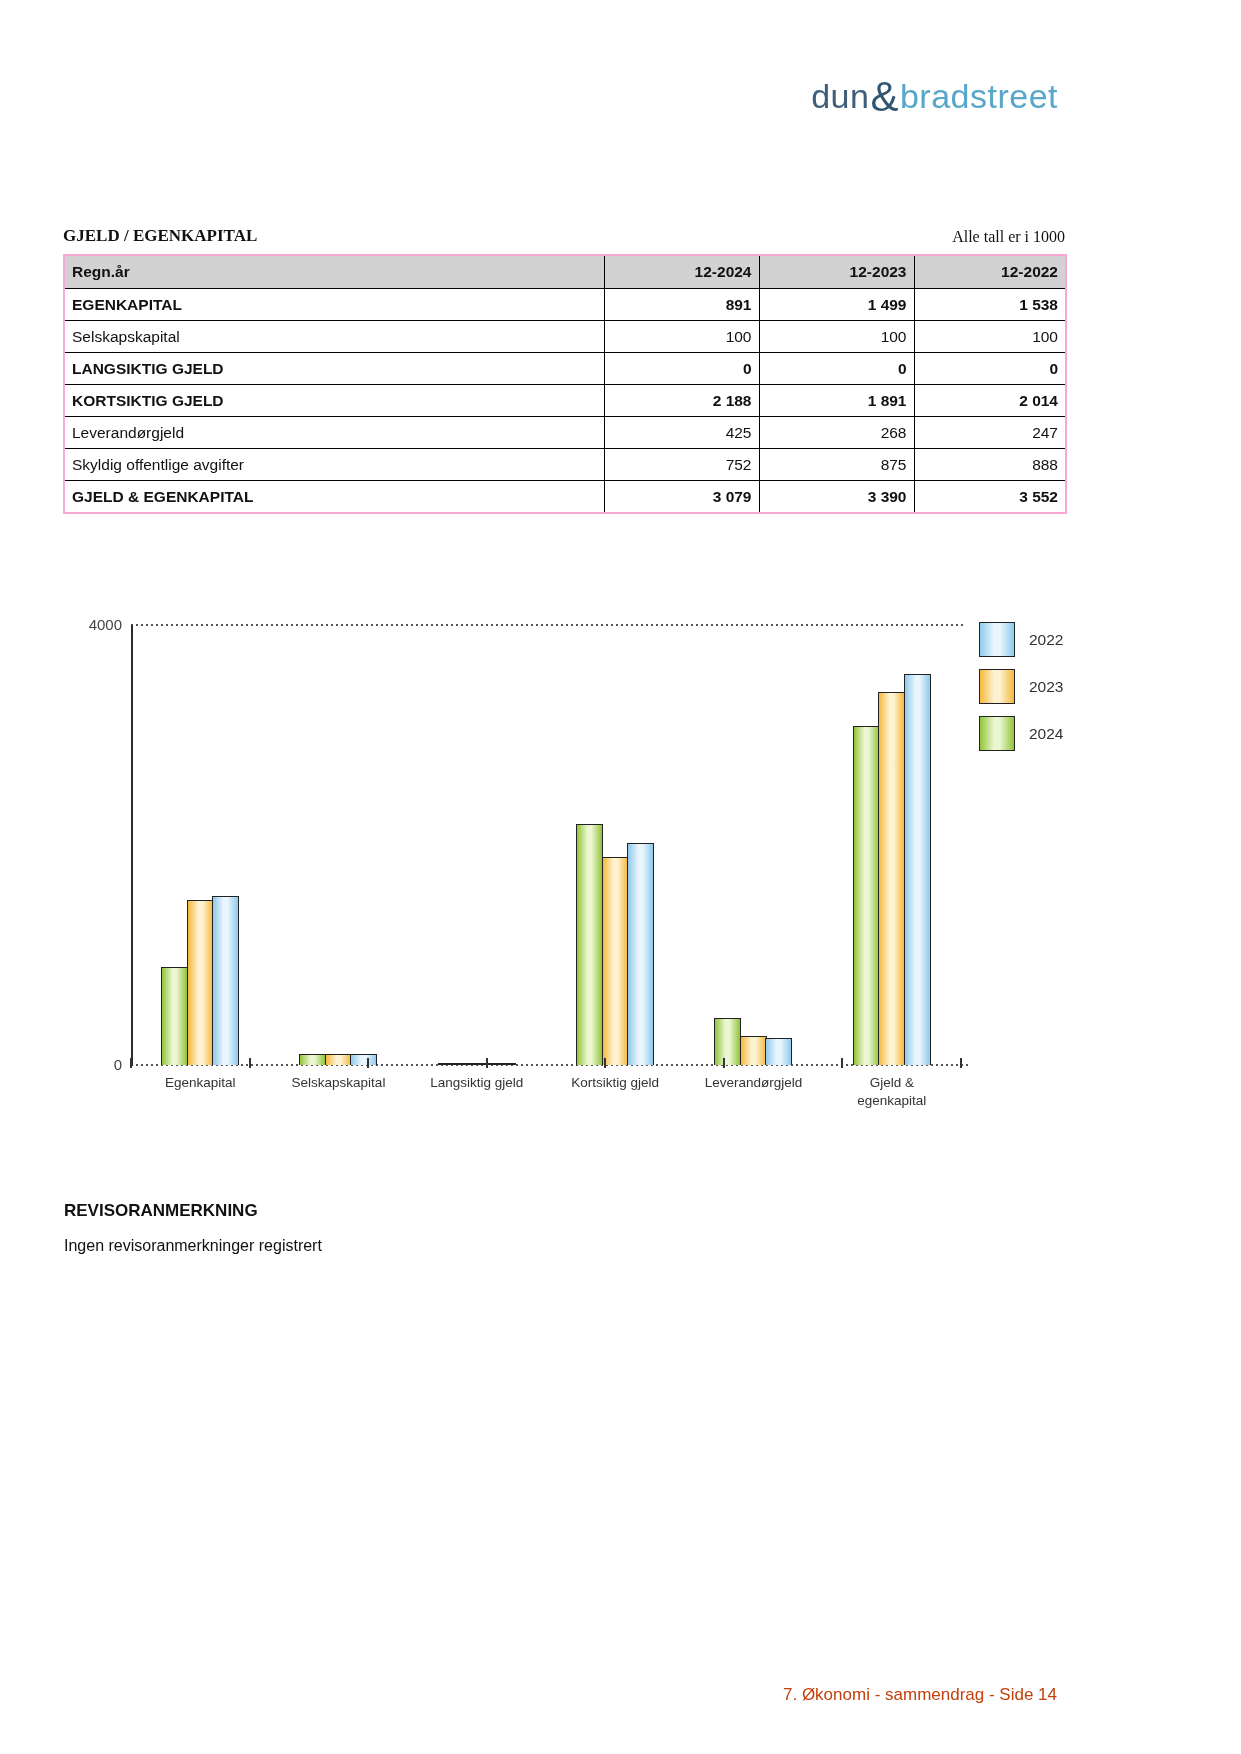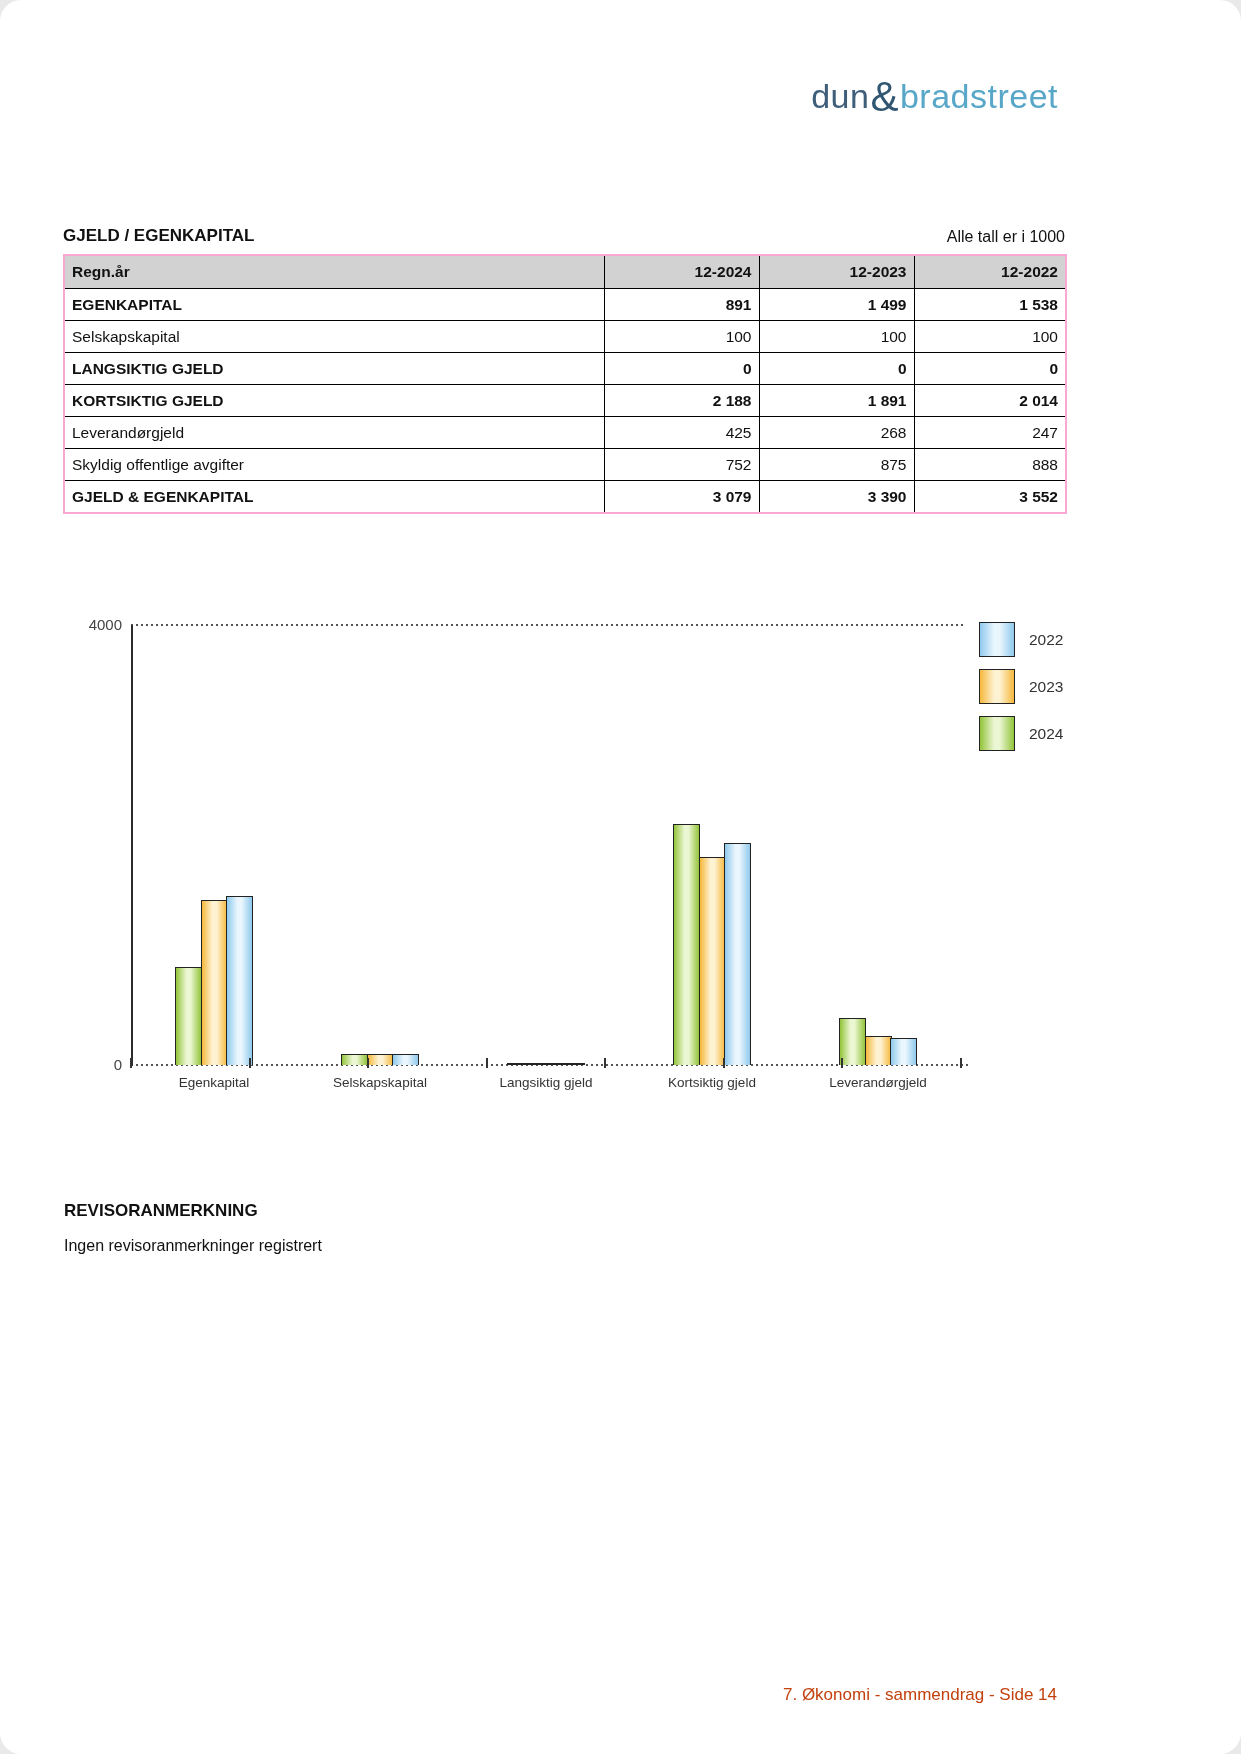--- a/index.html
+++ b/index.html
@@ -4,35 +4,34 @@
 <style>
   html,body{margin:0;padding:0;background:#e9e9e9;}
   .page{
     position:relative;
     width:1241px;height:1754px;
     margin:0 auto;
     background:#ffffff;
     font-family:"Liberation Sans", sans-serif;
     color:#111;
     overflow:hidden;
-    border-radius:21px;
   }
   
   .logo{
     position:absolute;top:74px;right:183px;
     font-size:34px;line-height:40px;letter-spacing:.5px;
     white-space:nowrap;
   }
   .logo .dun{color:var(--logo-dun,#3f5e79);}
   .logo .amp{color:var(--logo-amp,#315672);font-size:42px;font-weight:400;position:relative;top:3px;margin:0 1px;}
   .logo .brad{color:var(--logo-brad,#58a7c9);}
   
   .title-row{
     position:absolute;left:63px;top:226px;width:1002px;
-    display:flex;justify-content:space-between;align-items:flex-end;
+    display:flex;justify-content:space-between;align-items:flex-end;font-family:Liberation Serif, serif;
   }
   .section-title{font-size:17px;font-weight:700;}
   .section-note{font-size:16px;}
   
   .table-wrap{position:absolute;left:63px;top:254px;width:1002px;}
   table{border-collapse:collapse;width:100%;border:2px solid #f9a8d4;table-layout:fixed;}
   th,td{border:1.5px solid #000;height:31px;padding:0 7px;font-size:15.5px;overflow:hidden;white-space:nowrap;}
   thead th{background:var(--header-bg,#d2d2d2);font-weight:700;height:32px;}
   .lbl{text-align:left;}
   .num{text-align:right;padding-left:45px;}
@@ -191,20 +190,29 @@
           <div class="cat-label">Kortsiktig gjeld</div>
         </div>
         <div class="chart-group">
           <div class="bars">
             <div class="bar" style="height: 47px; background: linear-gradient(90deg, rgb(146, 196, 58) 0%, rgb(235, 246, 211) 42%, rgb(235, 246, 211) 58%, rgb(146, 196, 58) 100%);"></div>
             <div class="bar" style="height: 29px; background: linear-gradient(90deg, rgb(246, 184, 60) 0%, rgb(253, 242, 210) 42%, rgb(253, 242, 210) 58%, rgb(246, 184, 60) 100%);"></div>
             <div class="bar" style="height: 27px; background: linear-gradient(90deg, rgb(143, 201, 237) 0%, rgb(234, 246, 253) 42%, rgb(234, 246, 253) 58%, rgb(143, 201, 237) 100%);"></div>
           </div>
           <div class="cat-label">Leverandørgjeld</div>
         </div>
+        <div class="chart-group">
+          <div class="bars">
+            <div class="bar" style="height: 339px; background: linear-gradient(90deg, rgb(146, 196, 58) 0%, rgb(235, 246, 211) 42%, rgb(235, 246, 211) 58%, rgb(146, 196, 58) 100%);"></div>
+            <div class="bar" style="height: 373px; background: linear-gradient(90deg, rgb(246, 184, 60) 0%, rgb(253, 242, 210) 42%, rgb(253, 242, 210) 58%, rgb(246, 184, 60) 100%);"></div>
+            <div class="bar" style="height: 391px; background: linear-gradient(90deg, rgb(143, 201, 237) 0%, rgb(234, 246, 253) 42%, rgb(234, 246, 253) 58%, rgb(143, 201, 237) 100%);"></div>
+          </div>
+          <div class="cat-label">Gjeld &amp;
+egenkapital</div>
+        </div>
         <div class="tick" style="left: calc(0% - 1px);"></div>
         <div class="tick" style="left: calc(14.2857% - 1px);"></div>
         <div class="tick" style="left: calc(28.5714% - 1px);"></div>
         <div class="tick" style="left: calc(42.8571% - 1px);"></div>
         <div class="tick" style="left: calc(57.1429% - 1px);"></div>
         <div class="tick" style="left: calc(71.4286% - 1px);"></div>
         <div class="tick" style="left: calc(85.7143% - 1px);"></div>
         <div class="tick" style="left: calc(100% - 1px);"></div>
       </div>
     <div class="legend">

